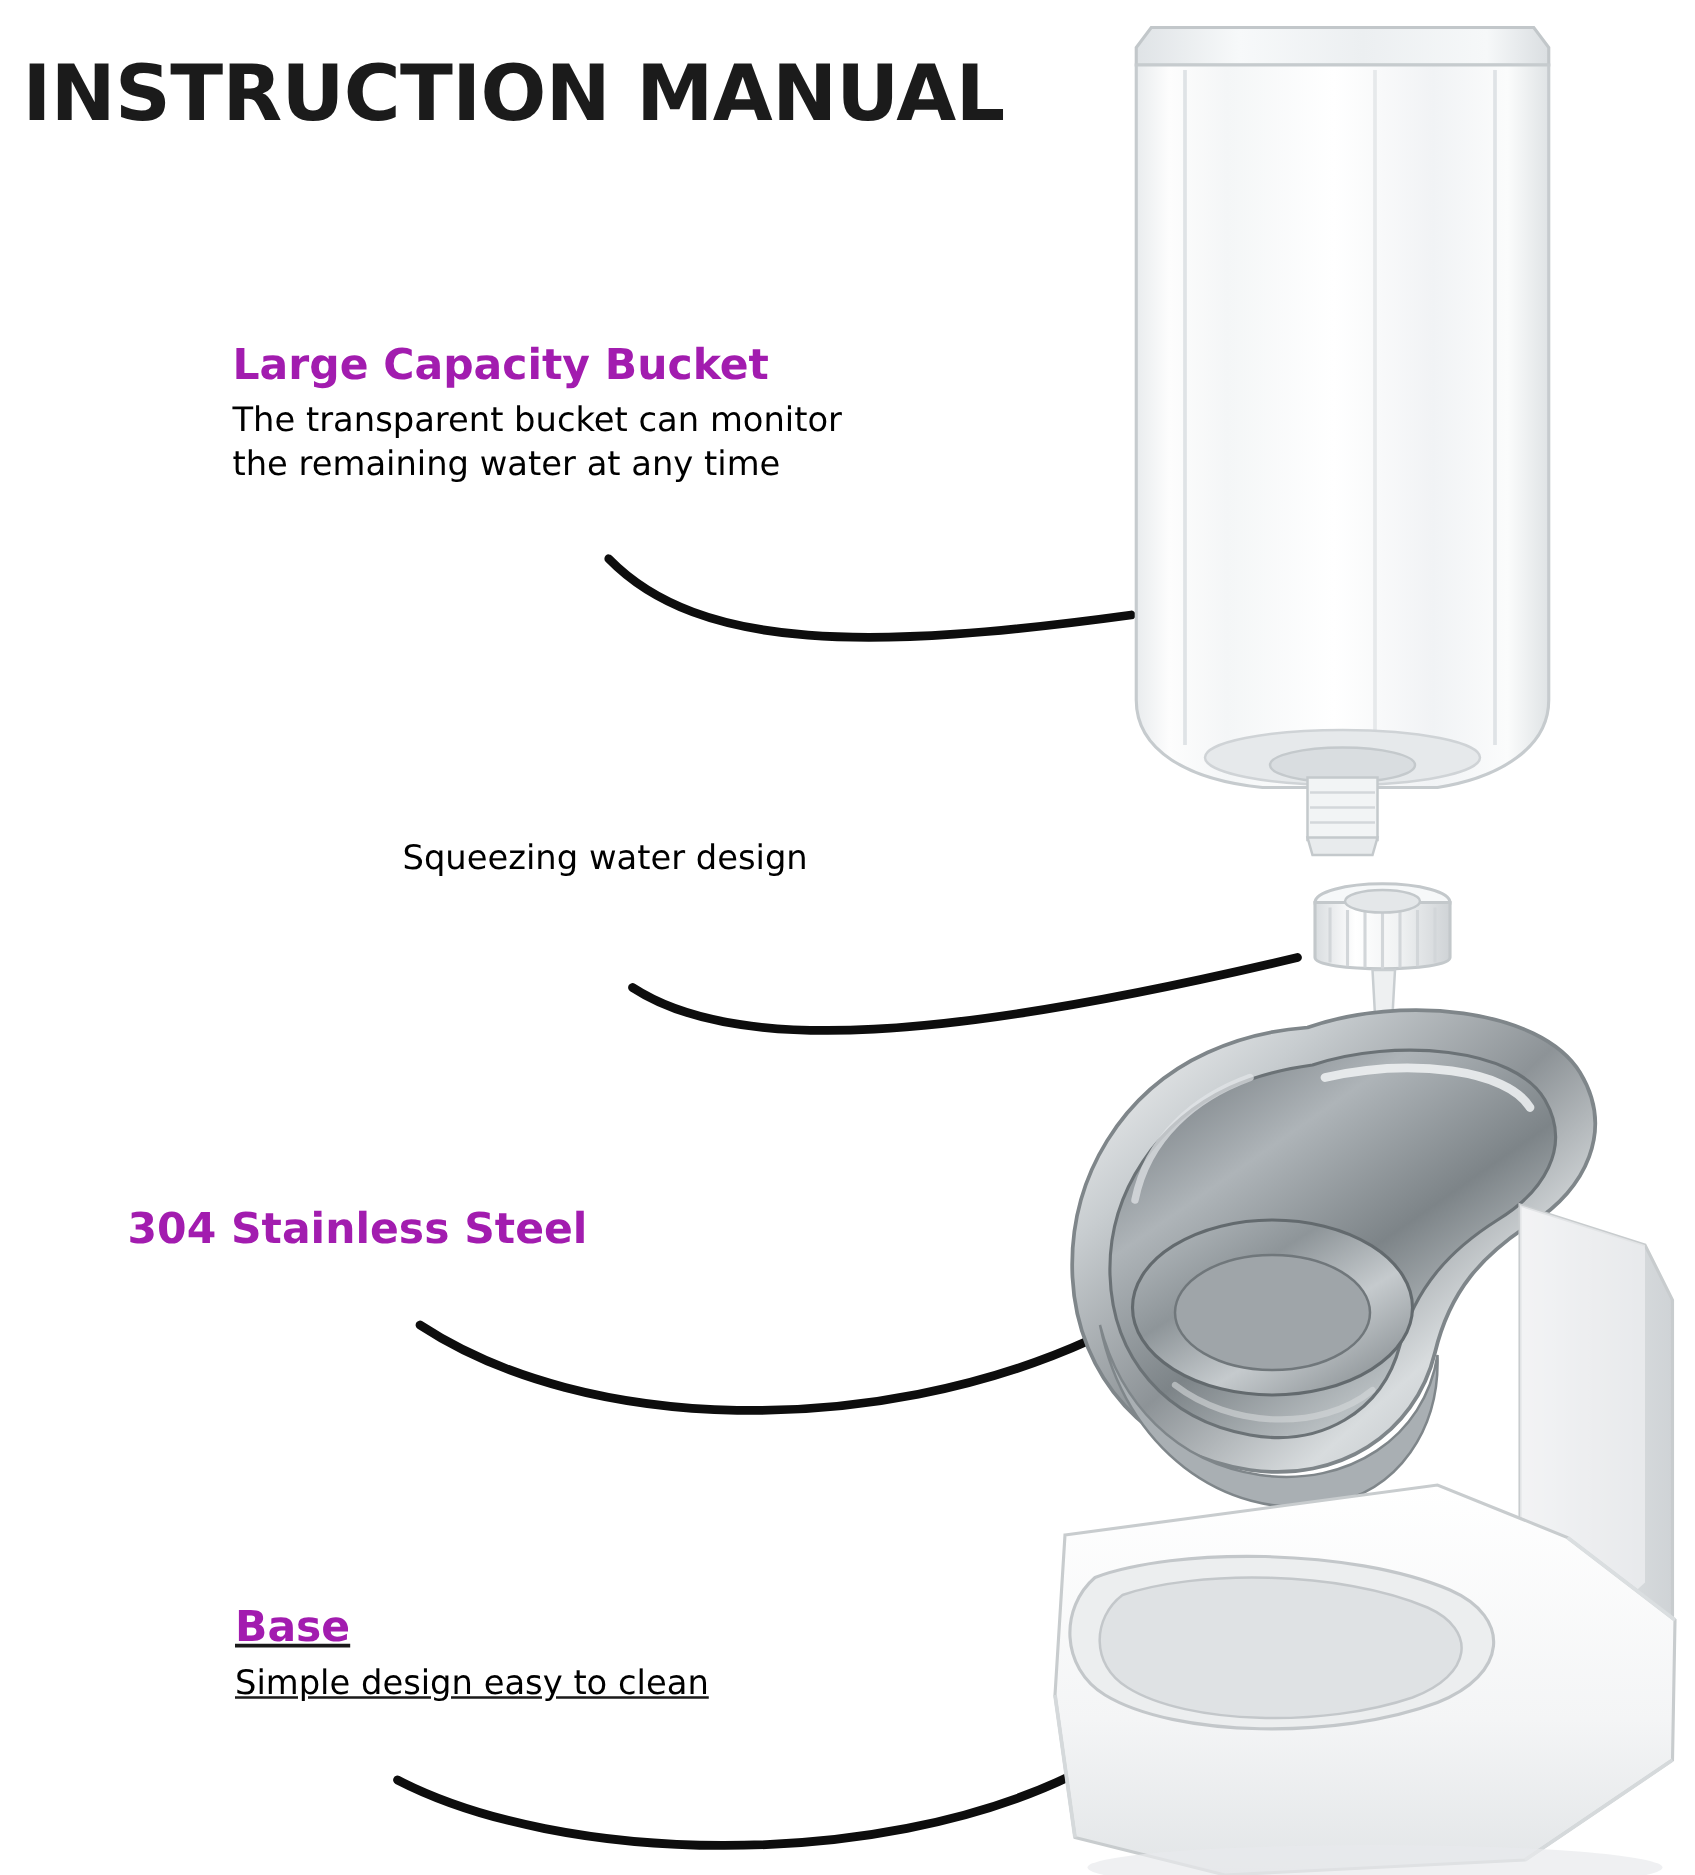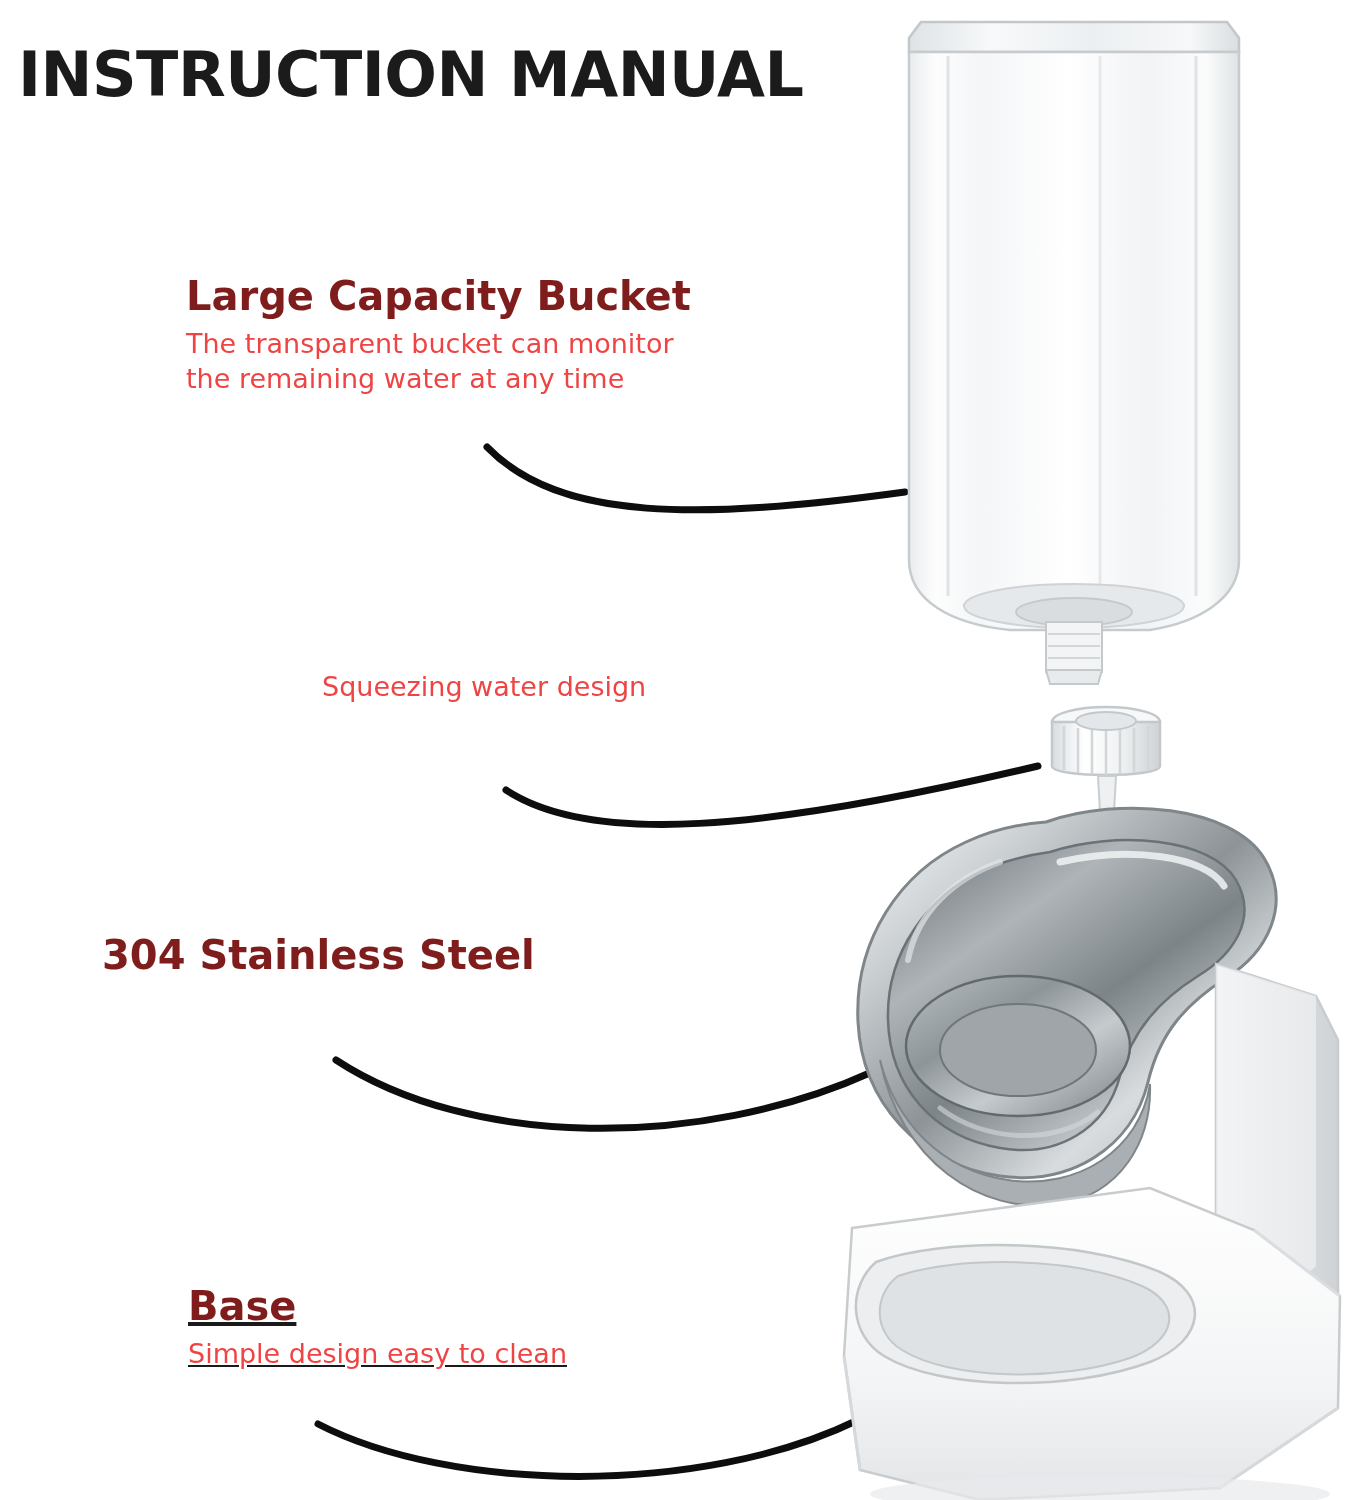--- a/index.html
+++ b/index.html
@@ -24,37 +24,37 @@
     font-weight: bold;
     letter-spacing: -0.5px;
     color: #1b1b1b;
     white-space: nowrap;
   }
 
   .callout {
     position: absolute;
   }
   .callout-title {
-    font-size: 40px;
+    font-size: 34px;
     font-weight: bold;
-    color: #7f1d1d;
+    color: #a21caf;
     line-height: 1.15;
     white-space: nowrap;
   }
   .callout-desc {
     font-size: 27px;
     font-weight: normal;
-    color: #ef4444;
+    color: #000000;
     line-height: 1.28;
     margin-top: 8px;
   }
 
   .callout-bucket { left: 186px; top: 273px; }
   .callout-cap    { left: 322px; top: 662px; }
-  .callout-steel  { left: 102px; top: 932px; }
+  .callout-steel  { left: 102px; top: 964px; }
   .callout-base   { left: 188px; top: 1283px; text-decoration: underline; }
 
   
   #art {
     position: absolute;
     left: 0;
     top: 0;
     width: 1356px;
     height: 1500px;
   }

